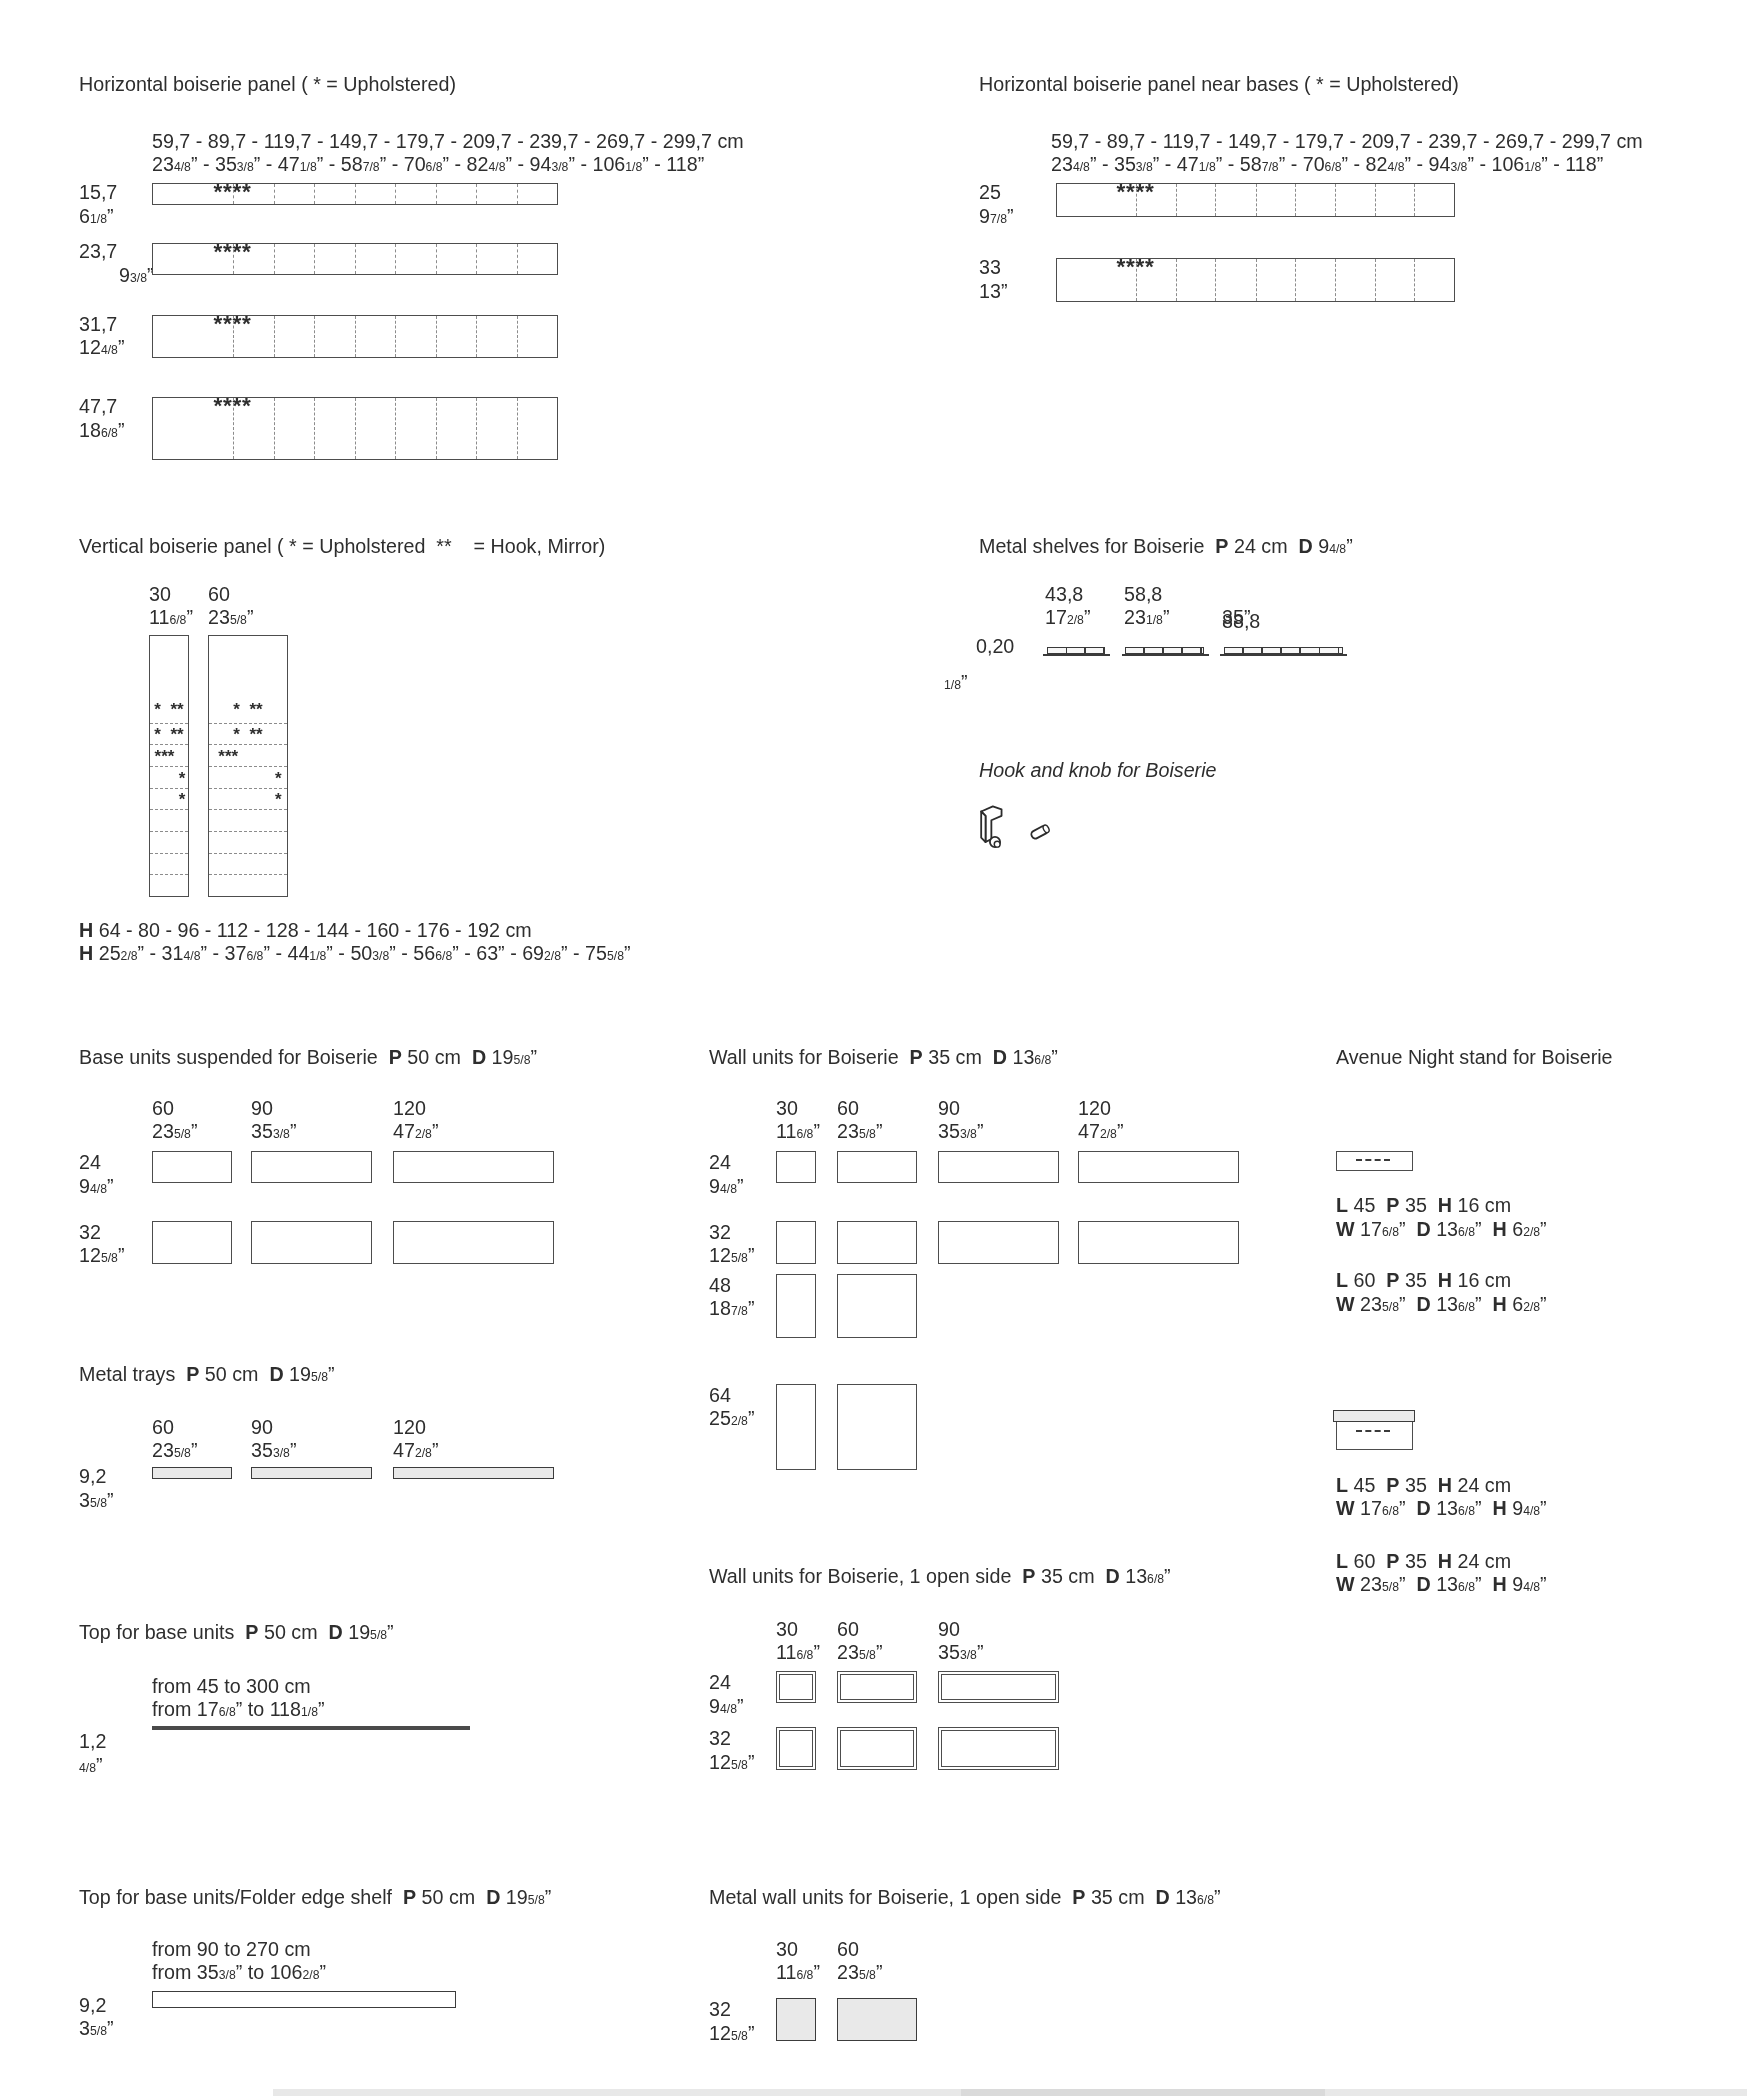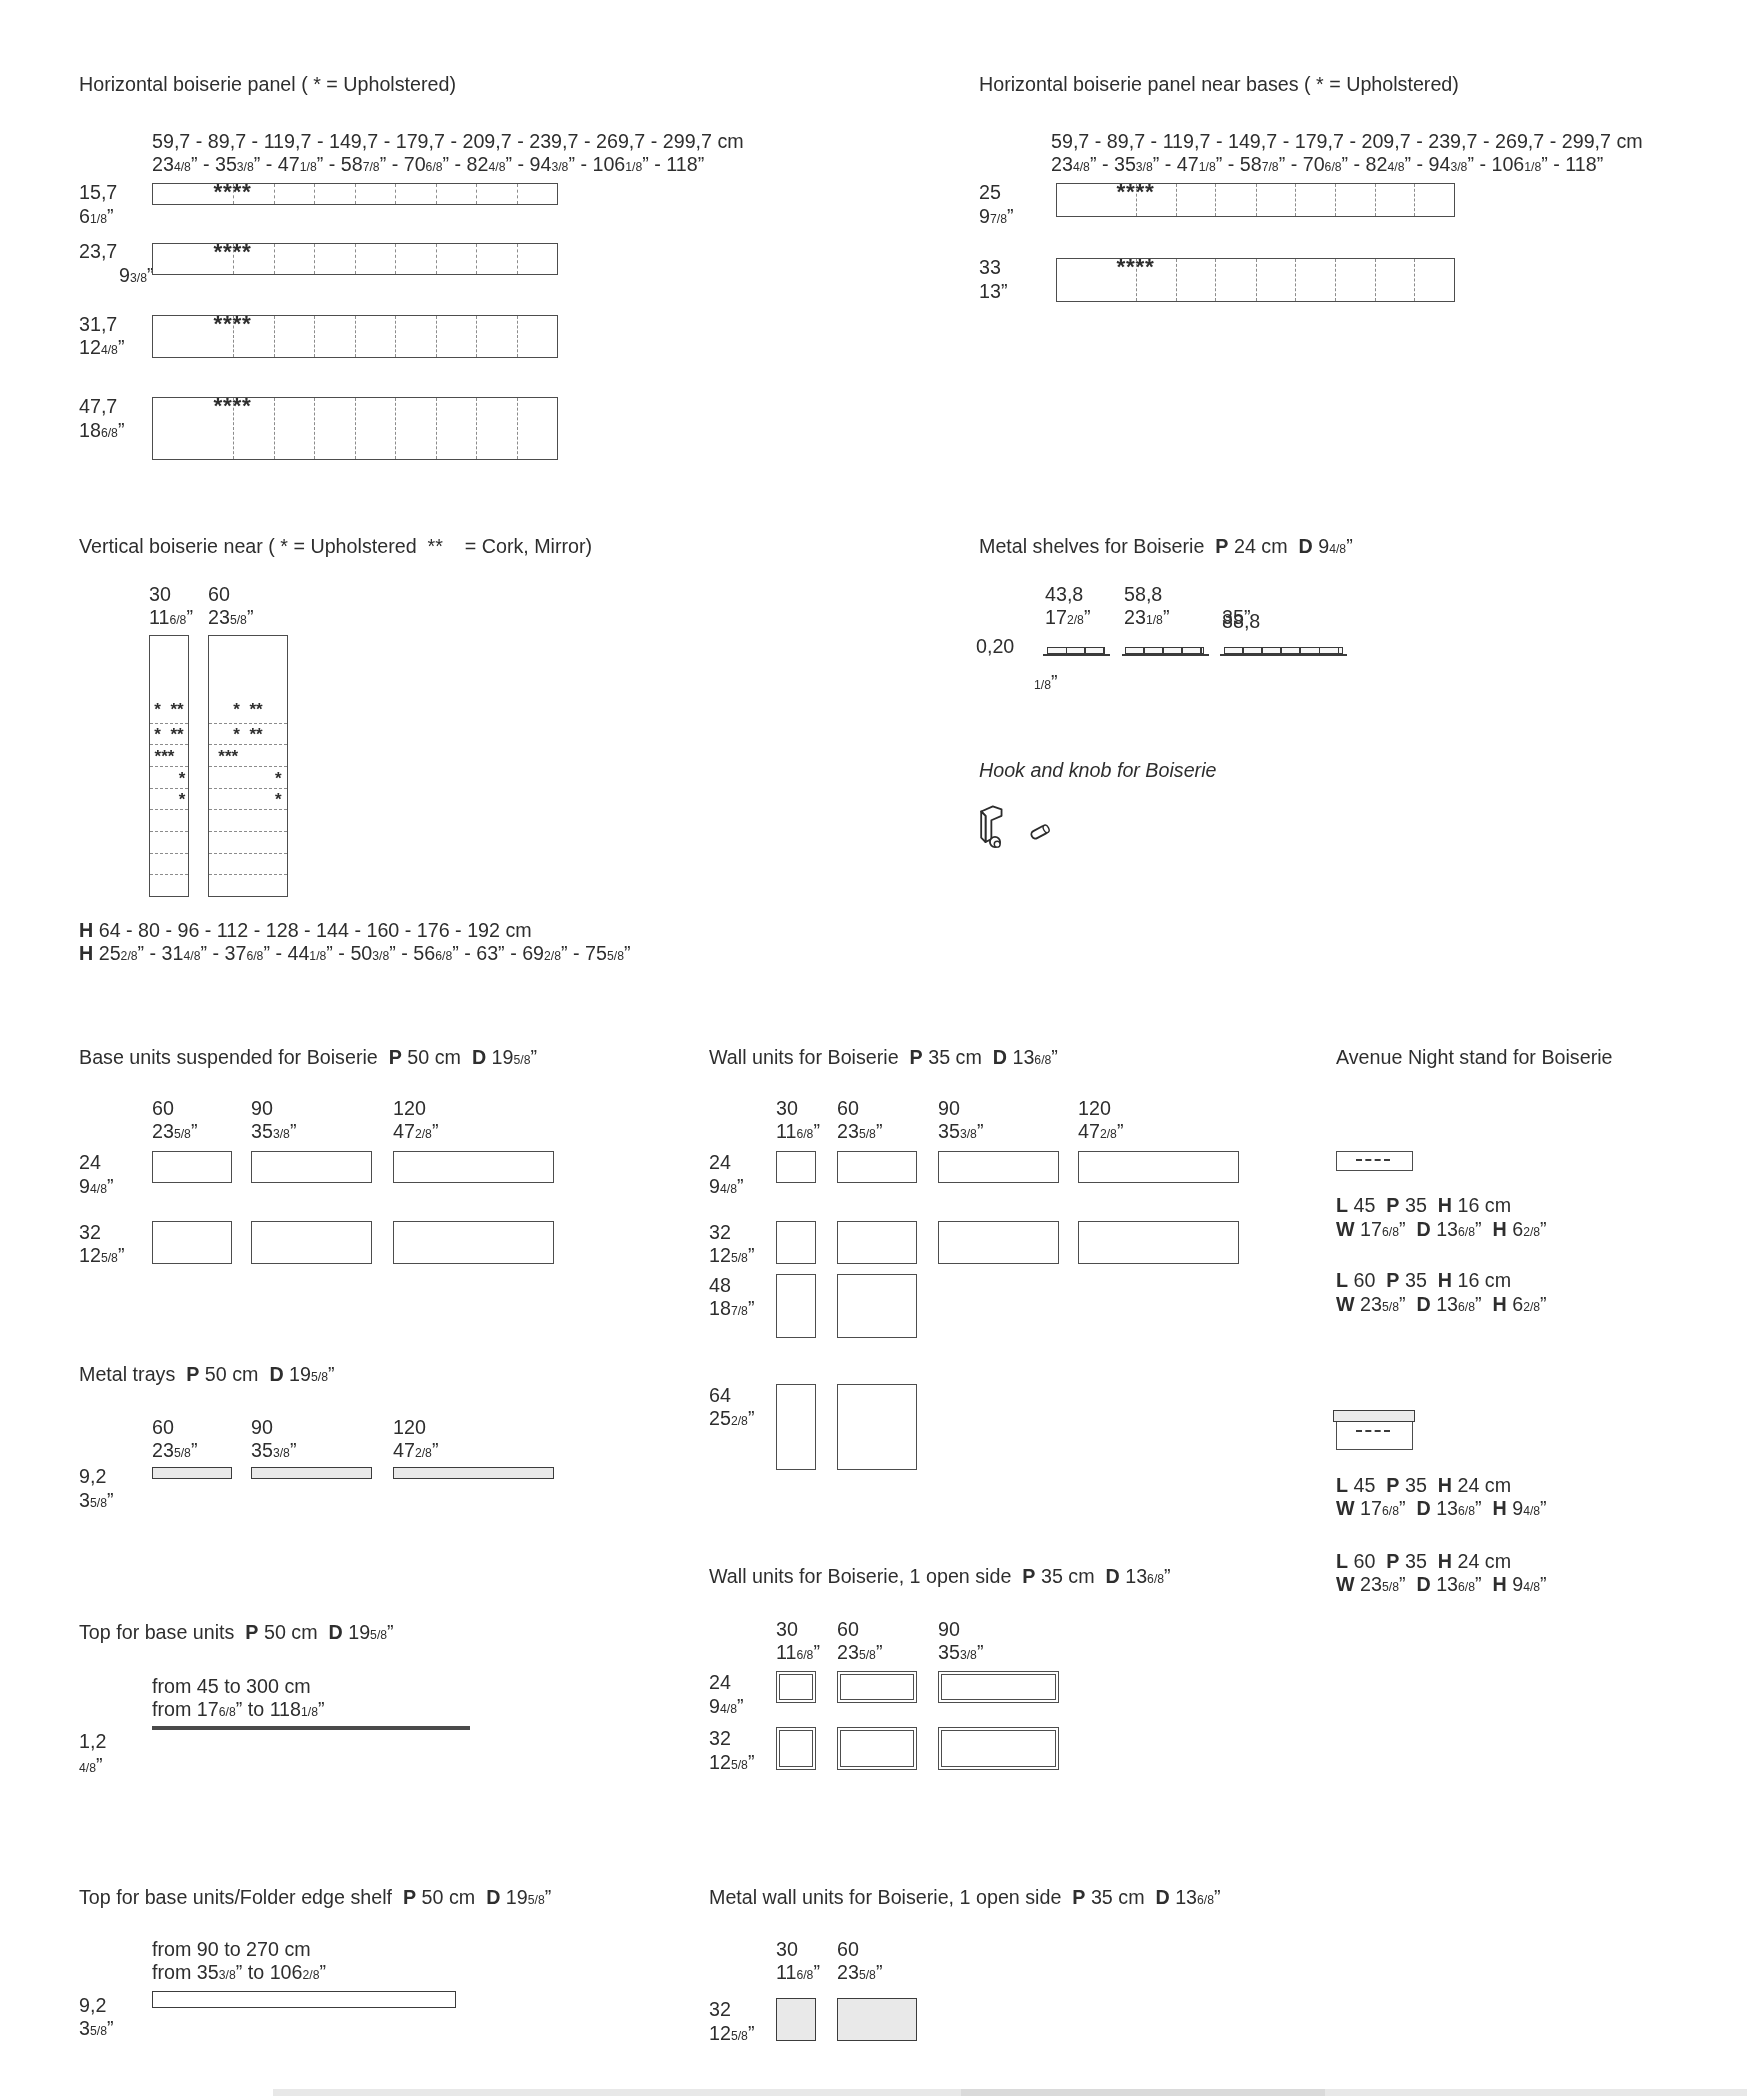--- a/index.html
+++ b/index.html
@@ -126,21 +126,21 @@
         <div class="divv" style="left: 39.9%;"></div>
         <div class="divv" style="left: 50%;"></div>
         <div class="divv" style="left: 60%;"></div>
         <div class="divv" style="left: 70%;"></div>
         <div class="divv" style="left: 80%;"></div>
         <div class="divv" style="left: 90%;"></div>
       </div>
   </div>
 
   <div>
-    <div class="t" style="left:79px;top:535px;">Vertical boiserie near ( * = Upholstered  **    = Cork, Mirror)</div>
+    <div class="t" style="left:79px;top:535px;">Vertical boiserie panel ( * = Upholstered  **    = Hook, Mirror)</div>
     <div class="t" style="left:149px;top:583px;">30</div>
     <div class="t" style="left:149px;top:606px;">11<span class="fr">6/8</span>”</div>
     <div class="t" style="left:208px;top:583px;">60</div>
     <div class="t" style="left:208px;top:606px;">23<span class="fr">5/8</span>”</div>
 
     <div class="panel" style="left:149px;top:635px;width:40px;height:262px;">
       <span class="mark c" style="top:64px;">*  **</span>
       <span class="mark c" style="top:89px;">*  **</span>
       <span class="mark l" style="top:111px;">***</span>
       <span class="mark r" style="top:133px;">*</span>
@@ -177,21 +177,21 @@
   <div>
     <div class="t" style="left:979px;top:535px;">Metal shelves for Boiserie  <b>P</b> 24 cm  <b>D</b> 9<span class="fr">4/8</span>”</div>
     <div class="t" style="left:1045px;top:583px;">43,8</div>
     <div class="t" style="left:1045px;top:606px;">17<span class="fr">2/8</span>”</div>
     <div class="t" style="left:1124px;top:583px;">58,8</div>
     <div class="t" style="left:1124px;top:606px;">23<span class="fr">1/8</span>”</div>
     <div class="t" style="left:1222px;top:610px;">88,8</div>
     <div class="t" style="left:1222px;top:606px;">35”</div>
 
     <div class="t" style="left:976px;top:635px;">0,20</div>
-    <div class="t" style="left:1034px;top:671px;text-align:right;"><span class="fr">1/8</span>”</div>
+    <div class="t" style="left:944px;top:671px;text-align:right;"><span class="fr">1/8</span>”</div>
 
     <div class="shelfbar" style="left:1047px;top:647px;width:58px;"></div>
     <div class="shelfline" style="left:1043px;top:654px;width:67px;"></div>
     <div class="shelfbar" style="left:1125px;top:647px;width:79px;"></div>
     <div class="shelfline" style="left:1122px;top:654px;width:87px;"></div>
     <div class="shelfbar" style="left:1224px;top:647px;width:119px;"></div>
     <div class="shelfline" style="left:1220px;top:654px;width:127px;"></div>
   </div>
 
   <div>

